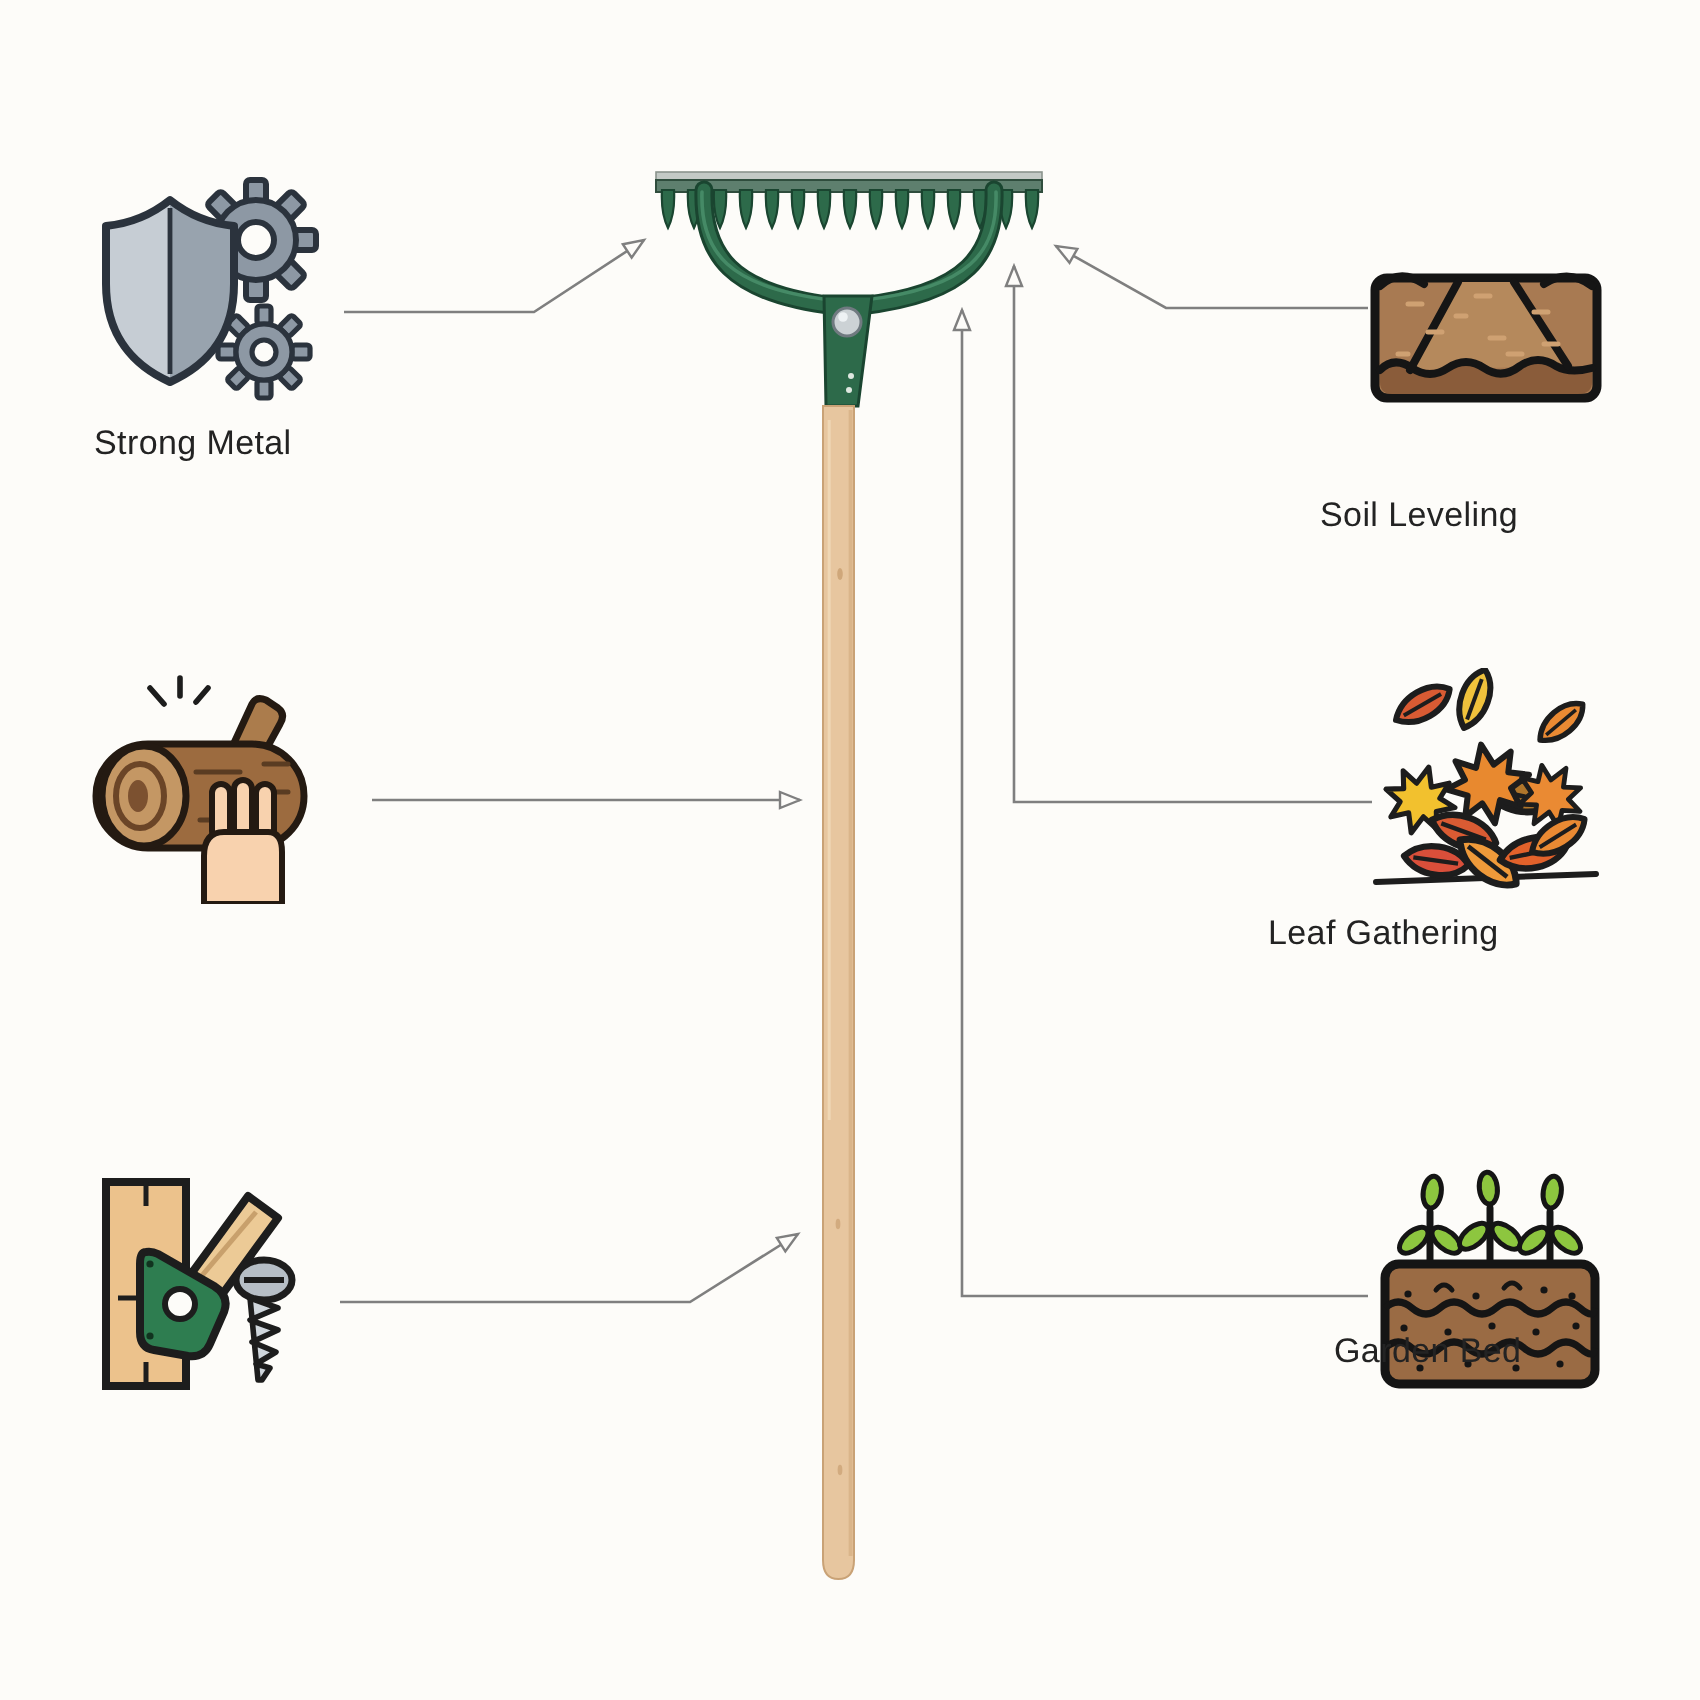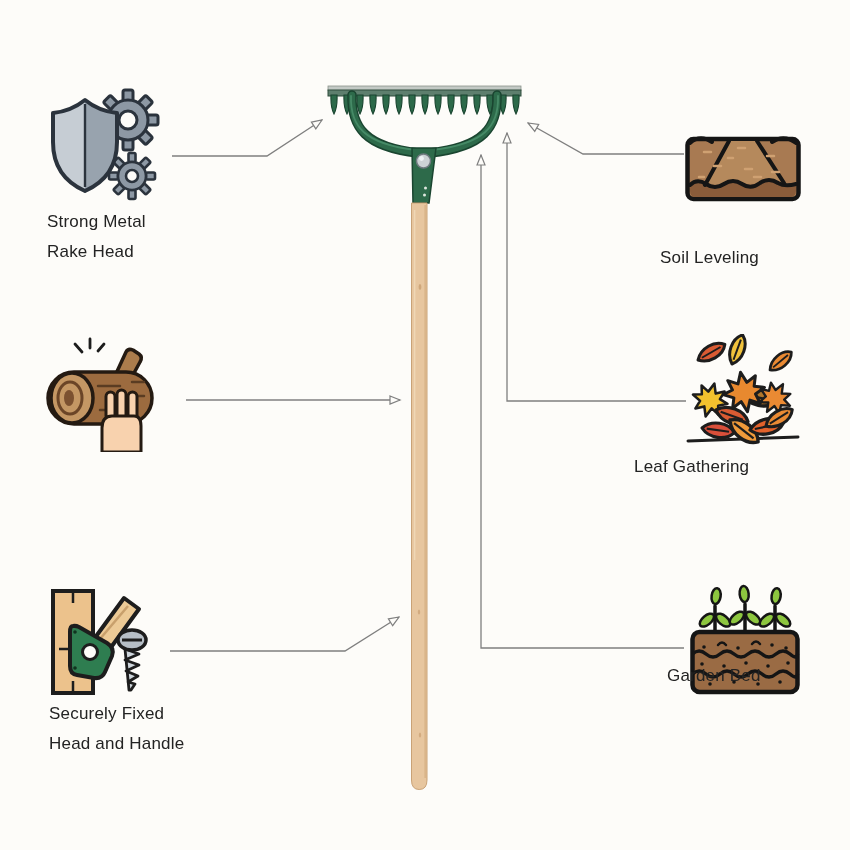--- a/index.html
+++ b/index.html
@@ -120,21 +120,20 @@
     </g>
     <g>
       <path d="M41,12 C51,20 63,24 73,25 L73,54 C73,80 59,95 41,103 C23,95 9,80 9,54 L9,25 C19,24 31,20 41,12 Z" fill="#c6cdd4"></path>
       <path d="M41,12 C51,20 63,24 73,25 L73,54 C73,80 59,95 41,103 Z" fill="#98a3ae"></path>
       <path d="M41,16 L41,99" stroke="#2b333d" stroke-width="2.4"></path>
       <path d="M41,12 C51,20 63,24 73,25 L73,54 C73,80 59,95 41,103 C23,95 9,80 9,54 L9,25 C19,24 31,20 41,12 Z" fill="none" stroke="#2b333d" stroke-width="4" stroke-linejoin="round"></path>
     </g>
   </svg>
   <div class="label" style="left:47px; top:207px;">
     <div>Strong Metal</div>
-    <div>Rake Head</div>
   </div>
 
   <svg class="icon" style="left:40px; top:336px;" width="138" height="116" viewBox="0 0 138 116">
     <path d="M42,16 L35,8 M50,12 L50,3 M58,15 L64,8" stroke="#1d1d1d" stroke-width="2.8" stroke-linecap="round" fill="none"></path>
     <path d="M74,42 L86,16 Q88,12 93,14 L99,18 Q103,21 100,26 L88,48 Z" fill="#ab7c4c" stroke="#241a12" stroke-width="3.5" stroke-linejoin="round"></path>
     <rect x="8" y="36" width="104" height="52" rx="26" fill="#9c6b3f" stroke="#241a12" stroke-width="3.5"></rect>
     <ellipse cx="32" cy="62" rx="21" ry="25" fill="#c49764" stroke="#241a12" stroke-width="3.5"></ellipse>
     <ellipse cx="30" cy="62" rx="12" ry="16" fill="none" stroke="#6b4527" stroke-width="3"></ellipse>
     <ellipse cx="29" cy="62" rx="5" ry="8" fill="#7c5130"></ellipse>
     <path d="M58,50 L80,50 M84,60 L104,60 M60,74 L80,74 M92,46 L104,46" stroke="#5a3c22" stroke-width="2.5" stroke-linecap="round"></path>
@@ -154,24 +153,20 @@
     <path d="M27,40 Q24,40 24,46 L24,80 Q24,88 31,89 L48,92 Q56,93 59,86 L66,70 Q69,62 61,57 L33,41 Q30,39.5 27,40 Z" fill="#2e7d50" stroke="#1d1d1d" stroke-width="4" stroke-linejoin="round"></path>
     <circle cx="44" cy="66" r="7.5" fill="#fdfcf9" stroke="#1d1d1d" stroke-width="3"></circle>
     <circle cx="29" cy="46" r="1.8" fill="#11331f"></circle>
     <circle cx="29" cy="82" r="1.8" fill="#11331f"></circle>
     <g>
       <path d="M79,63 L93,68 L79,74 L93,79 L80,85 L92,90 L82,96 L89,98 L85,104 L83,104 Z" fill="#cfd6dc" stroke="#1d1d1d" stroke-width="2.8" stroke-linejoin="round"></path>
       <ellipse cx="86" cy="54" rx="14" ry="10" fill="#b6bec6" stroke="#1d1d1d" stroke-width="3.5"></ellipse>
       <path d="M76,54 L96,54" stroke="#1d1d1d" stroke-width="3"></path>
     </g>
   </svg>
-  <div class="label" style="left:49px; top:699px;">
-    <div>Securely Fixed</div>
-    <div>Head and Handle</div>
-  </div>
 
   <svg class="icon" style="left:684px; top:132px;" width="118" height="72" viewBox="0 0 118 72">
     <rect x="3.5" y="7" width="111" height="60" rx="6" fill="#a87a52" stroke="#151515" stroke-width="4.5"></rect>
     <polygon points="45,9 73,9 100,51 21,53" fill="#b5895c"></polygon>
     <path d="M6,53 Q13,46 22,52 Q31,58 40,52 Q49,46 58,52 Q67,58 76,51 Q85,45 94,51 Q101,55 112,52 L112,59 Q112,65 105,65 L12,65 Q6,65 6,59 Z" fill="#8a5c3a"></path>
     <path d="M6,53 Q13,46 22,52 Q31,58 40,52 Q49,46 58,52 Q67,58 76,51 Q85,45 94,51 Q101,55 112,52" fill="none" stroke="#151515" stroke-width="4" stroke-linecap="round"></path>
     <path d="M45,9 L21,53 M73,9 L100,51" stroke="#151515" stroke-width="4" stroke-linecap="round"></path>
     <path d="M6,11 Q16,2 28,10 M88,10 Q100,2 112,11" fill="none" stroke="#151515" stroke-width="4" stroke-linecap="round"></path>
     <path d="M20,20 L27,20 M54,16 L61,16 M83,24 L90,24 M30,34 L37,34 M61,37 L68,37 M88,40 L95,40 M15,45 L20,45 M70,45 L77,45 M44,26 L49,26" stroke="#cfa172" stroke-width="2.5" stroke-linecap="round"></path>
   </svg>

